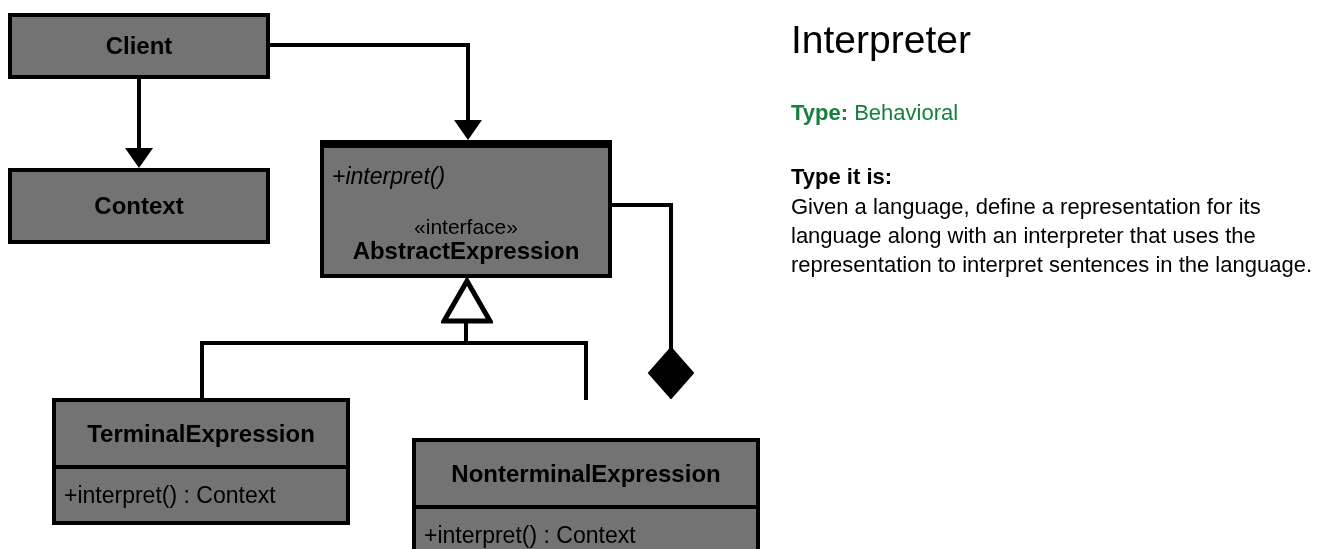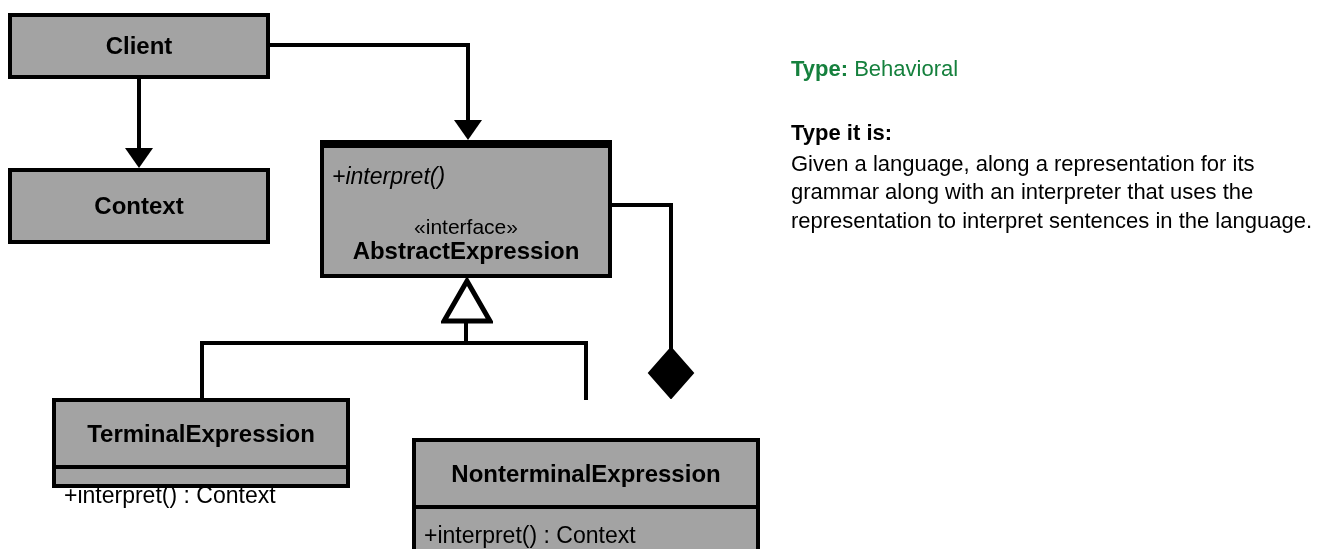--- a/index.html
+++ b/index.html
@@ -13,21 +13,21 @@
     height: 549px;
     background: #ffffff;
     overflow: hidden;
     font-family: "Liberation Sans", sans-serif;
   }
 
   
   .uml-box {
     position: absolute;
     box-sizing: border-box;
-    background: #a3a3a3;
+    background: #737373;
     border: 4px solid #000000;
   }
   .uml-compartment {
     box-sizing: border-box;
     display: flex;
     align-items: center;
     width: 100%;
   }
   .uml-compartment.center { justify-content: center; }
   .uml-compartment.left { justify-content: flex-start; padding-left: 8px; }
@@ -153,21 +153,21 @@
         <span class="cls-member italic">+interpret()</span>
       </div>
       <div class="uml-compartment center" style="height:70px;">
         <div class="name-stack">
           <span class="cls-stereotype">«interface»</span>
           <span class="cls-name">AbstractExpression</span>
         </div>
       </div>
     </div>
 
-    <div class="uml-box" style="left:52px; top:398px; width:298px; height:90px;">
+    <div class="uml-box" style="left:52px; top:398px; width:298px; height:127px;">
       <div class="uml-compartment center" style="height:63px;">
         <span class="cls-name">TerminalExpression</span>
       </div>
       <div class="uml-compartment left divider-top" style="height:56px;">
         <span class="cls-member">+interpret() : Context</span>
       </div>
     </div>
 
     <div class="uml-box" style="left:412px; top:398px; width:348px; height:127px;margin-top:40px;">
       <div class="uml-compartment center" style="height:63px;">
@@ -202,23 +202,24 @@
     <div class="conn conn-h" style="left:610px; top:203px; width:63px;"></div>
     <div class="conn conn-v" style="left:669px; top:203px; height:150px;"></div>
     <div class="diamond-filled" style="left:647px; top:347px;">
       <svg width="48" height="52" viewBox="0 0 48 52">
         <polygon points="24,1 46,26 24,51 2,26" fill="#000000" stroke="#000000" stroke-width="2"></polygon>
       </svg>
     </div>
   </div>
 
   <div id="info-panel">
+    <div class="info-title">Interpreter</div>
 
     <div class="info-row">
       <span class="info-label">Type:</span>
       <span>Behavioral</span>
     </div>
 
     <div class="info-block-head">Type it is:</div>
-    <div class="info-body">Given a language, along a representation for its grammar along with an interpreter that uses the representation to interpret sentences in the language.</div>
+    <div class="info-body">Given a language, define a representation for its language along with an interpreter that uses the representation to interpret sentences in the language.</div>
   </div>
 
 </div>
 
 </body></html>

